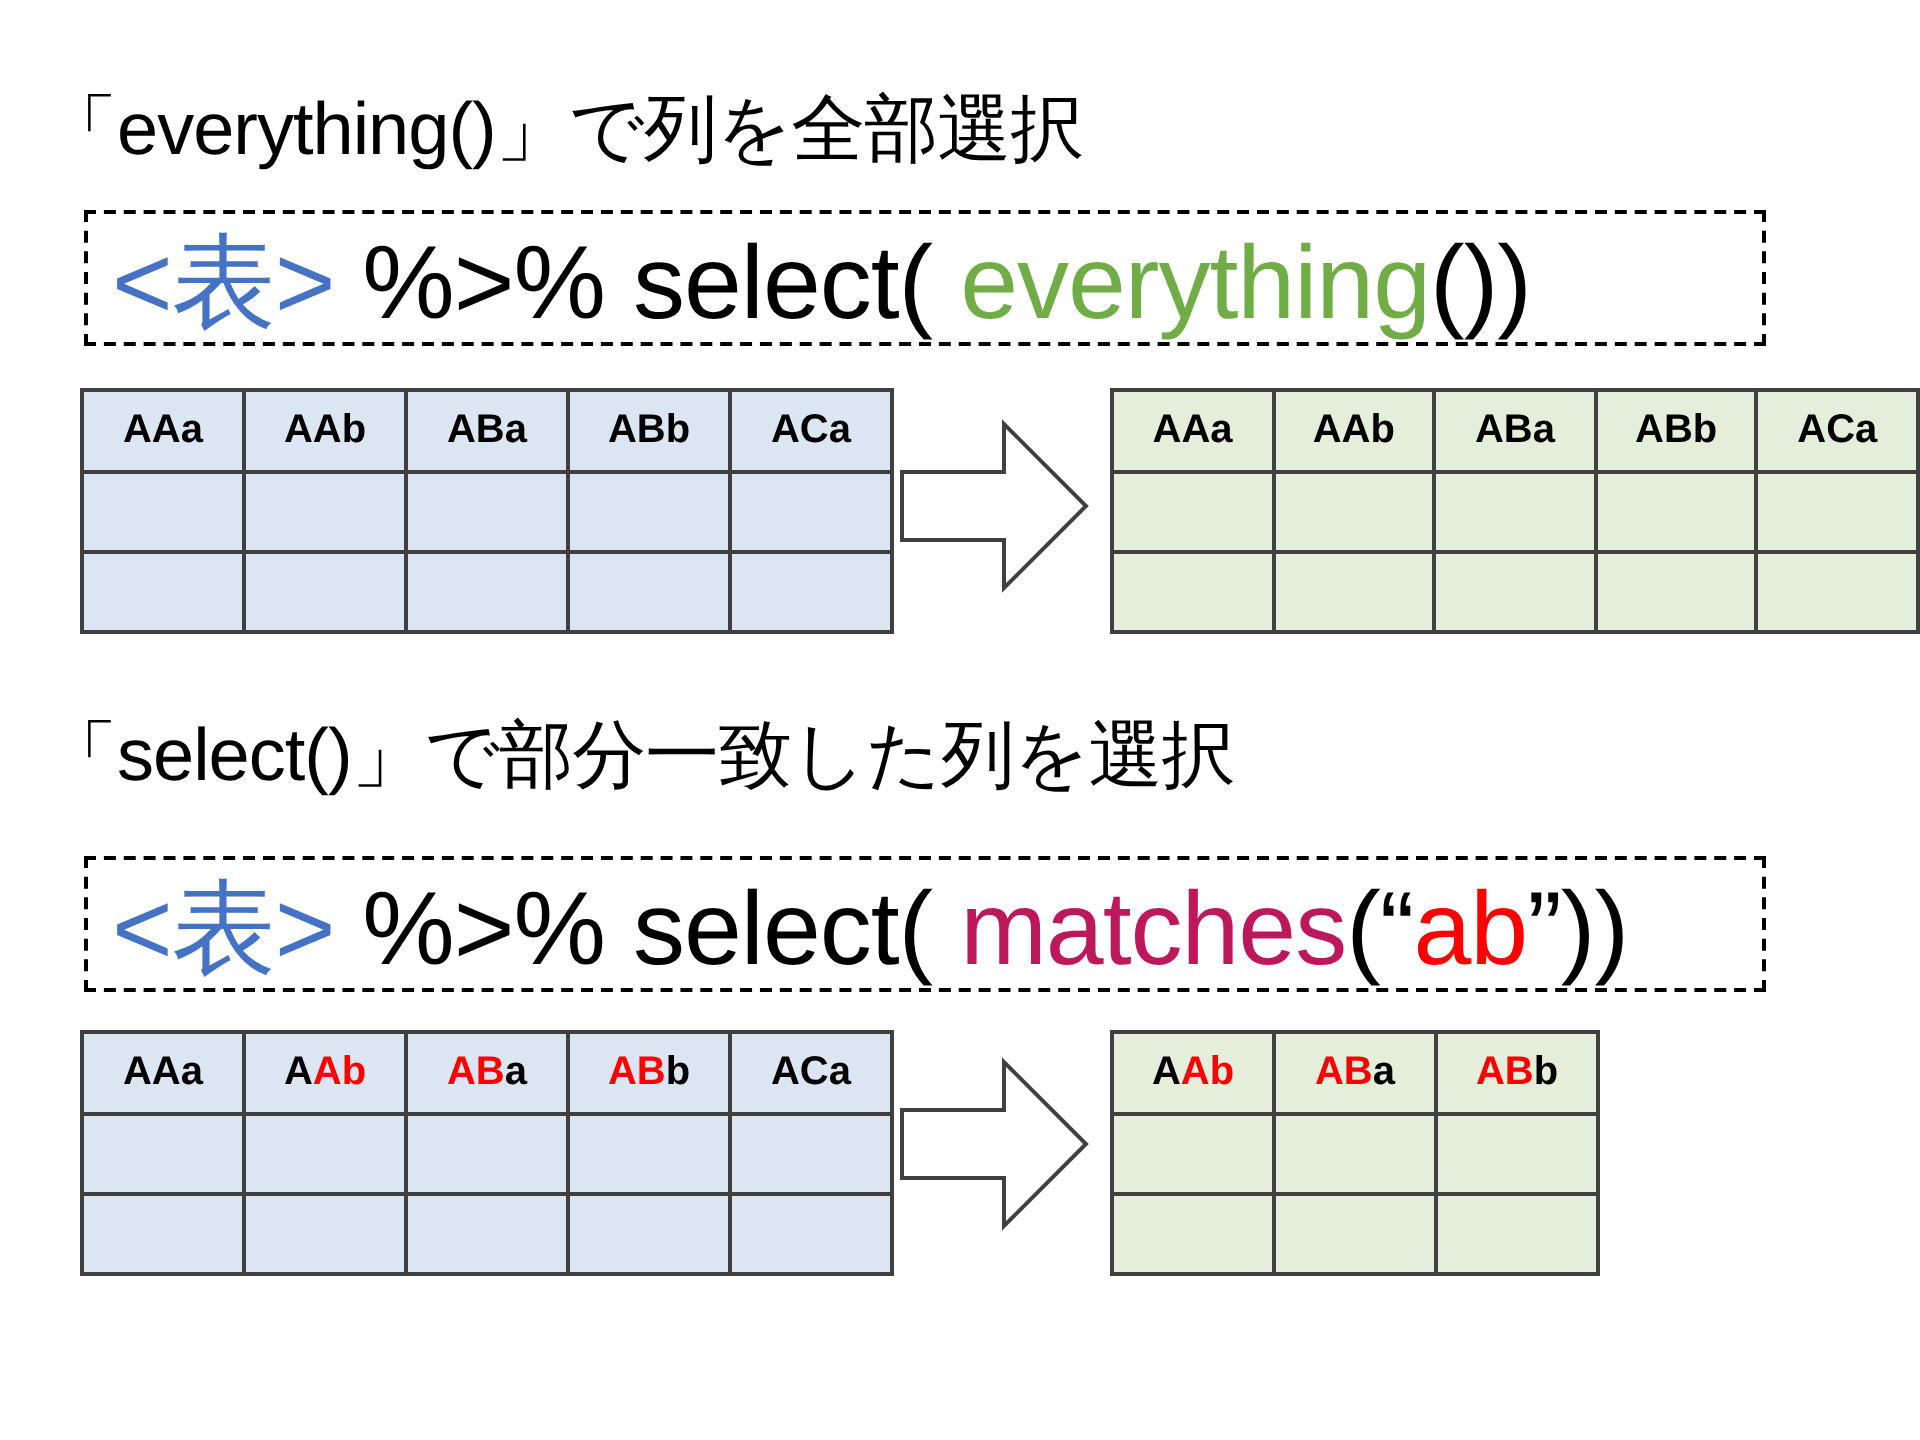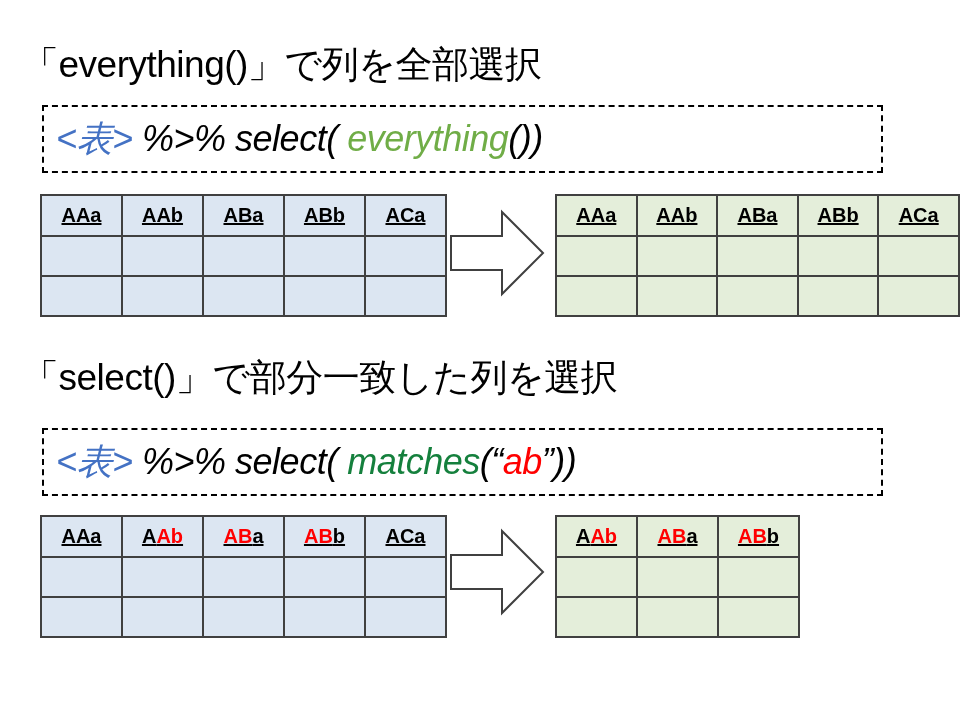--- a/index.html
+++ b/index.html
@@ -9,32 +9,32 @@
   }
   .slide{position:absolute;left:0;top:0;width:960px;height:614px;}
   .title{
     position:absolute;left:22px;font-size:37px;line-height:1.25;color:#000;
     white-space:nowrap;letter-spacing:-0.5px;
   }
   #title-1{top:42px;}
   #title-2{top:355px;}
   .codebox{
     position:absolute;left:42px;width:841px;height:68px;box-sizing:border-box;
-    border:2px dashed #000;display:flex;align-items:center;padding-left:12px;
-    font-size:36px;white-space:pre;letter-spacing:-0.5px;font-style:italic;
+    border:2px dashed #000;display:flex;align-items:flex-start;padding-left:12px;
+    font-size:52px;white-space:pre;letter-spacing:-0.5px;
   }
   #codebox-1{top:105px;}
   #codebox-2{top:428px;}
   .tbl{position:absolute;border-collapse:collapse;table-layout:fixed;}
   .tbl th,.tbl td{
     border:2px solid #404040;width:79px;height:38px;padding:0;
     text-align:center;vertical-align:middle;
     font-size:20px;font-weight:bold;color:#000;letter-spacing:0;
   }
-  .tbl thead th{height:39px;text-decoration:underline;}
+  .tbl thead th{height:39px;}
   .tbl.blue th,.tbl.blue td{background:#dce6f2;}
   .tbl.green th,.tbl.green td{background:#e4eeda;}
   #src-table-1,#src-table-2{left:40px;}
   #res-table-1,#res-table-2{left:555px;}
   #src-table-1,#res-table-1{top:194px;}
   #src-table-2,#res-table-2{top:515px;}
   .arrow{position:absolute;left:450px;width:95px;height:96px;}
   #arrow-1{top:205px;}
   #arrow-2{top:524px;}
 </style>
@@ -105,21 +105,21 @@
             <td>&nbsp;</td>
             <td>&nbsp;</td>
           </tr>
         </tbody>
       </table>
   </div>
 
   <div class="section">
     <div class="title" id="title-2">「select()」で部分一致した列を選択</div>
     <div class="codebox" id="codebox-2">
-      <span><span style="color: rgb(68, 114, 196);">&lt;表&gt;</span><span style="color: rgb(0, 0, 0);"> %&gt;% select( </span><span style="color: #15803d;">matches</span><span style="color: rgb(0, 0, 0);">(“</span><span style="color: rgb(255, 0, 0);">ab</span><span style="color: rgb(0, 0, 0);">”))</span></span>
+      <span><span style="color: rgb(68, 114, 196);">&lt;表&gt;</span><span style="color: rgb(0, 0, 0);"> %&gt;% select( </span><span style="color: #be185d;">matches</span><span style="color: rgb(0, 0, 0);">(“</span><span style="color: rgb(255, 0, 0);">ab</span><span style="color: rgb(0, 0, 0);">”))</span></span>
     </div>
     <table class="tbl blue" id="src-table-2">
         <thead>
           <tr>
             <th><span style="color: rgb(0, 0, 0);">AAa</span></th>
             <th><span style="color: rgb(0, 0, 0);">A</span><span style="color: rgb(255, 0, 0);">Ab</span></th>
             <th><span style="color: rgb(255, 0, 0);">AB</span><span style="color: rgb(0, 0, 0);">a</span></th>
             <th><span style="color: rgb(255, 0, 0);">AB</span><span style="color: rgb(0, 0, 0);">b</span></th>
             <th><span style="color: rgb(0, 0, 0);">ACa</span></th>
           </tr>

